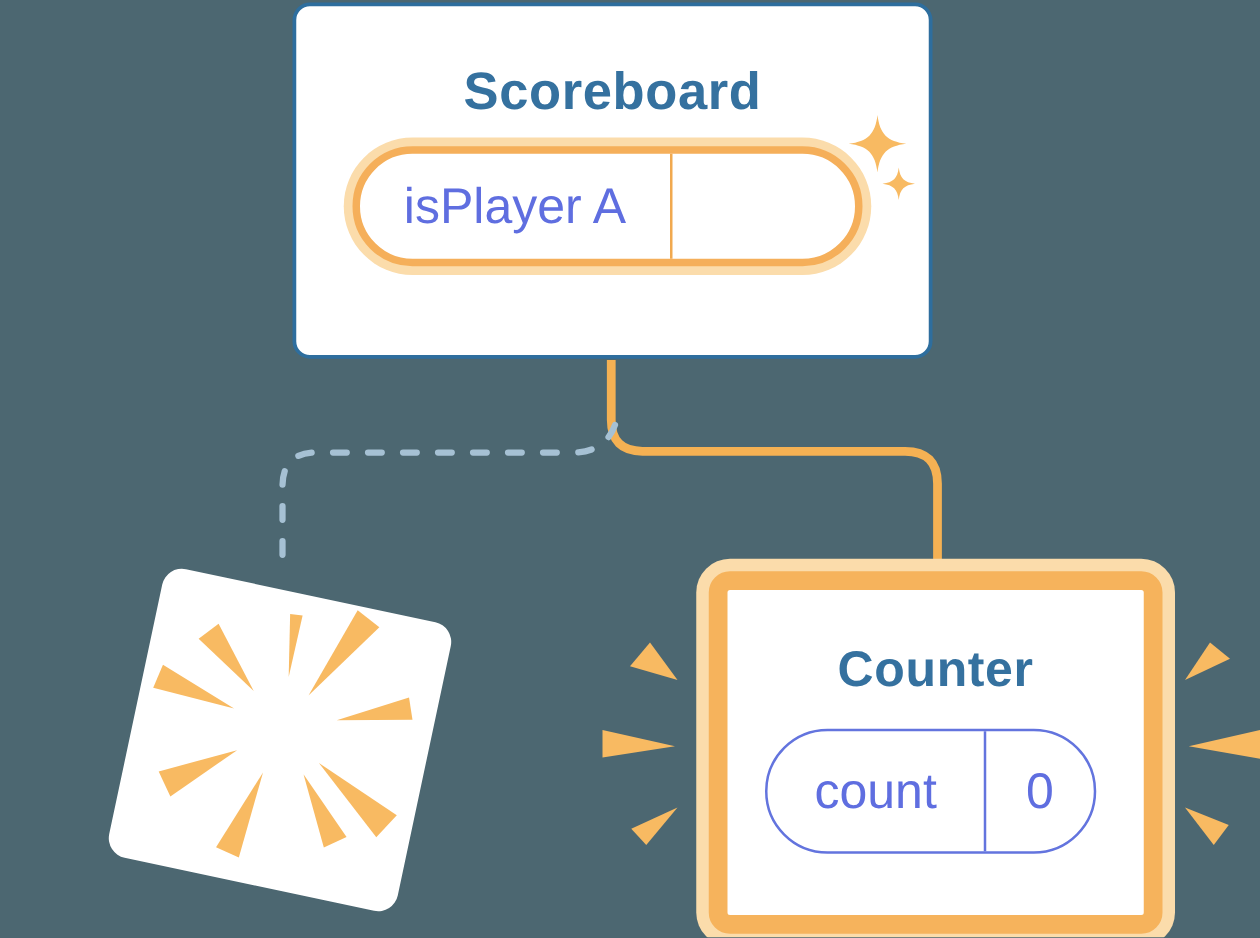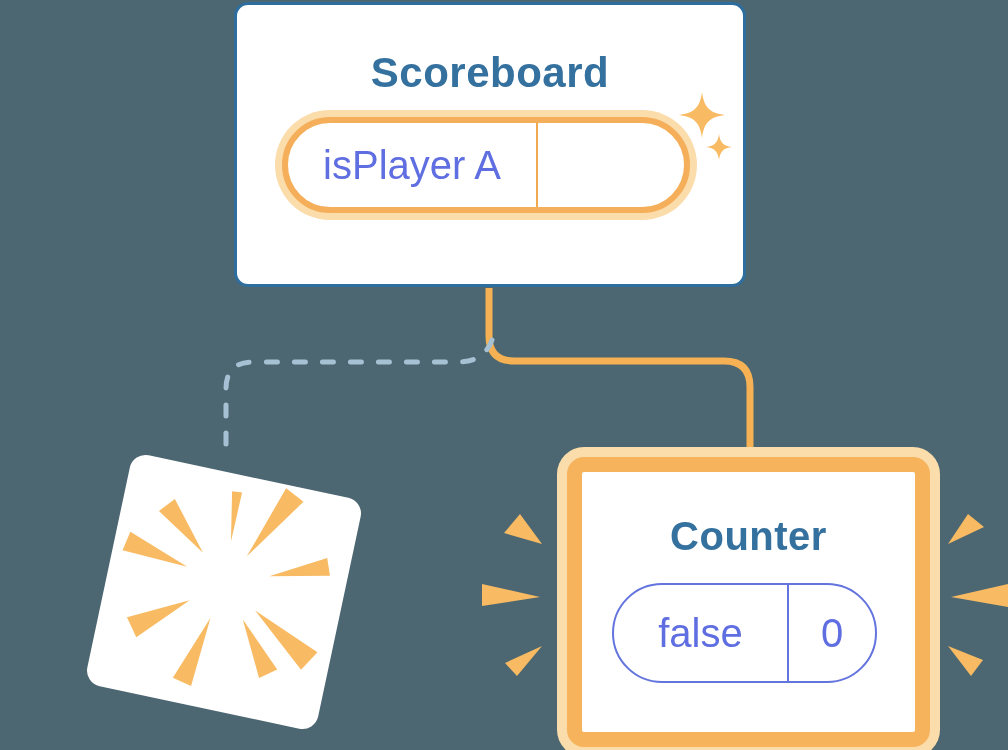--- a/index.html
+++ b/index.html
@@ -101,21 +101,21 @@
     <div class="card-title">Scoreboard</div>
     <div class="pill" id="scoreboard-pill">
       <div class="pill-cell cell-left">isPlayer A</div>
       <div class="divider-orange"></div>
     </div>
   </div>
 
   <div class="card" id="counter-card">
     <div class="card-title">Counter</div>
     <div class="pill" id="counter-pill">
-      <div class="pill-cell cell-left">false</div>
+      <div class="pill-cell cell-left">count</div>
       <div class="divider-purple"></div>
       <div class="pill-cell cell-right">0</div>
     </div>
   </div>
 
   <svg class="topmost" width="1008" height="750" viewBox="0 0 1008 750">
     <path fill="#F8BA62" transform="translate(702,115) scale(23)" d="M0,-1 C0.08,-0.34 0.34,-0.08 1,0 C0.34,0.08 0.08,0.34 0,1 C-0.08,0.34 -0.34,0.08 -1,0 C-0.34,-0.08 -0.08,-0.34 0,-1 Z"></path>
     <path fill="#F8BA62" transform="translate(719,147) scale(13)" d="M0,-1 C0.08,-0.34 0.34,-0.08 1,0 C0.34,0.08 0.08,0.34 0,1 C-0.08,0.34 -0.34,0.08 -1,0 C-0.34,-0.08 -0.08,-0.34 0,-1 Z"></path>
   </svg>
 

